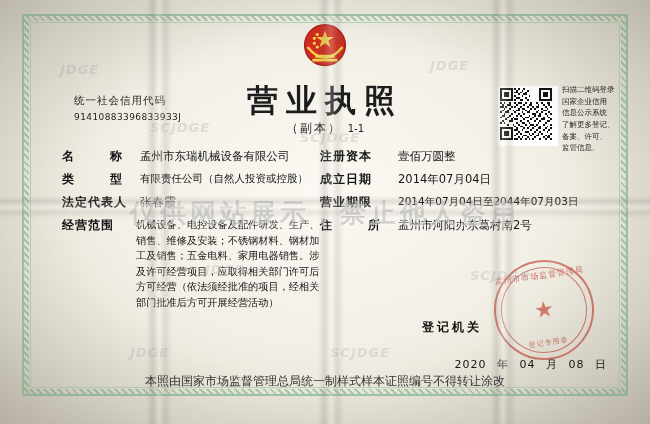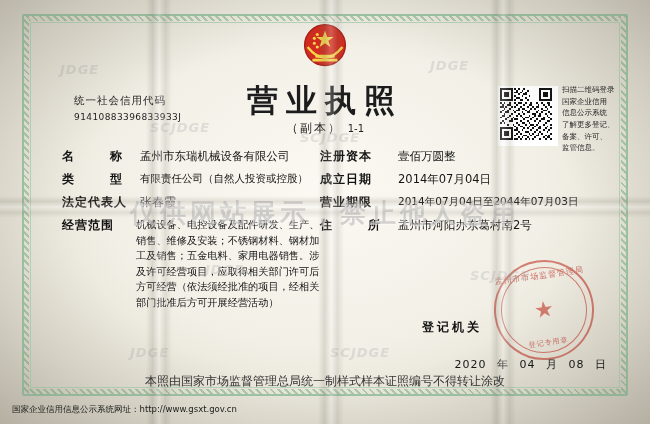--- a/index.html
+++ b/index.html
@@ -482,17 +482,16 @@
   <div class="wm-tile" style="left:130px;top:345px;">JDGE</div>
   <div class="wm-tile" style="left:470px;top:268px;">SCJDGE</div>
 
   <div class="fold-v" style="left:146px;"></div>
   <div class="fold-v" style="left:318px;"></div>
   <div class="fold-v" style="left:490px;"></div>
   <div class="fold-h" style="top:196px;"></div>
   <div class="vign"></div>
 
   <div class="footer">
-    <div class="f-left">国家企业信用信息公示系统网址：http://www.gsxt.gov.cn</div>
     <div class="f-center">本照由国家市场监督管理总局统一制样式样本证照编号不得转让涂改</div>
   </div>
 
 </div>
 
 </body></html>

